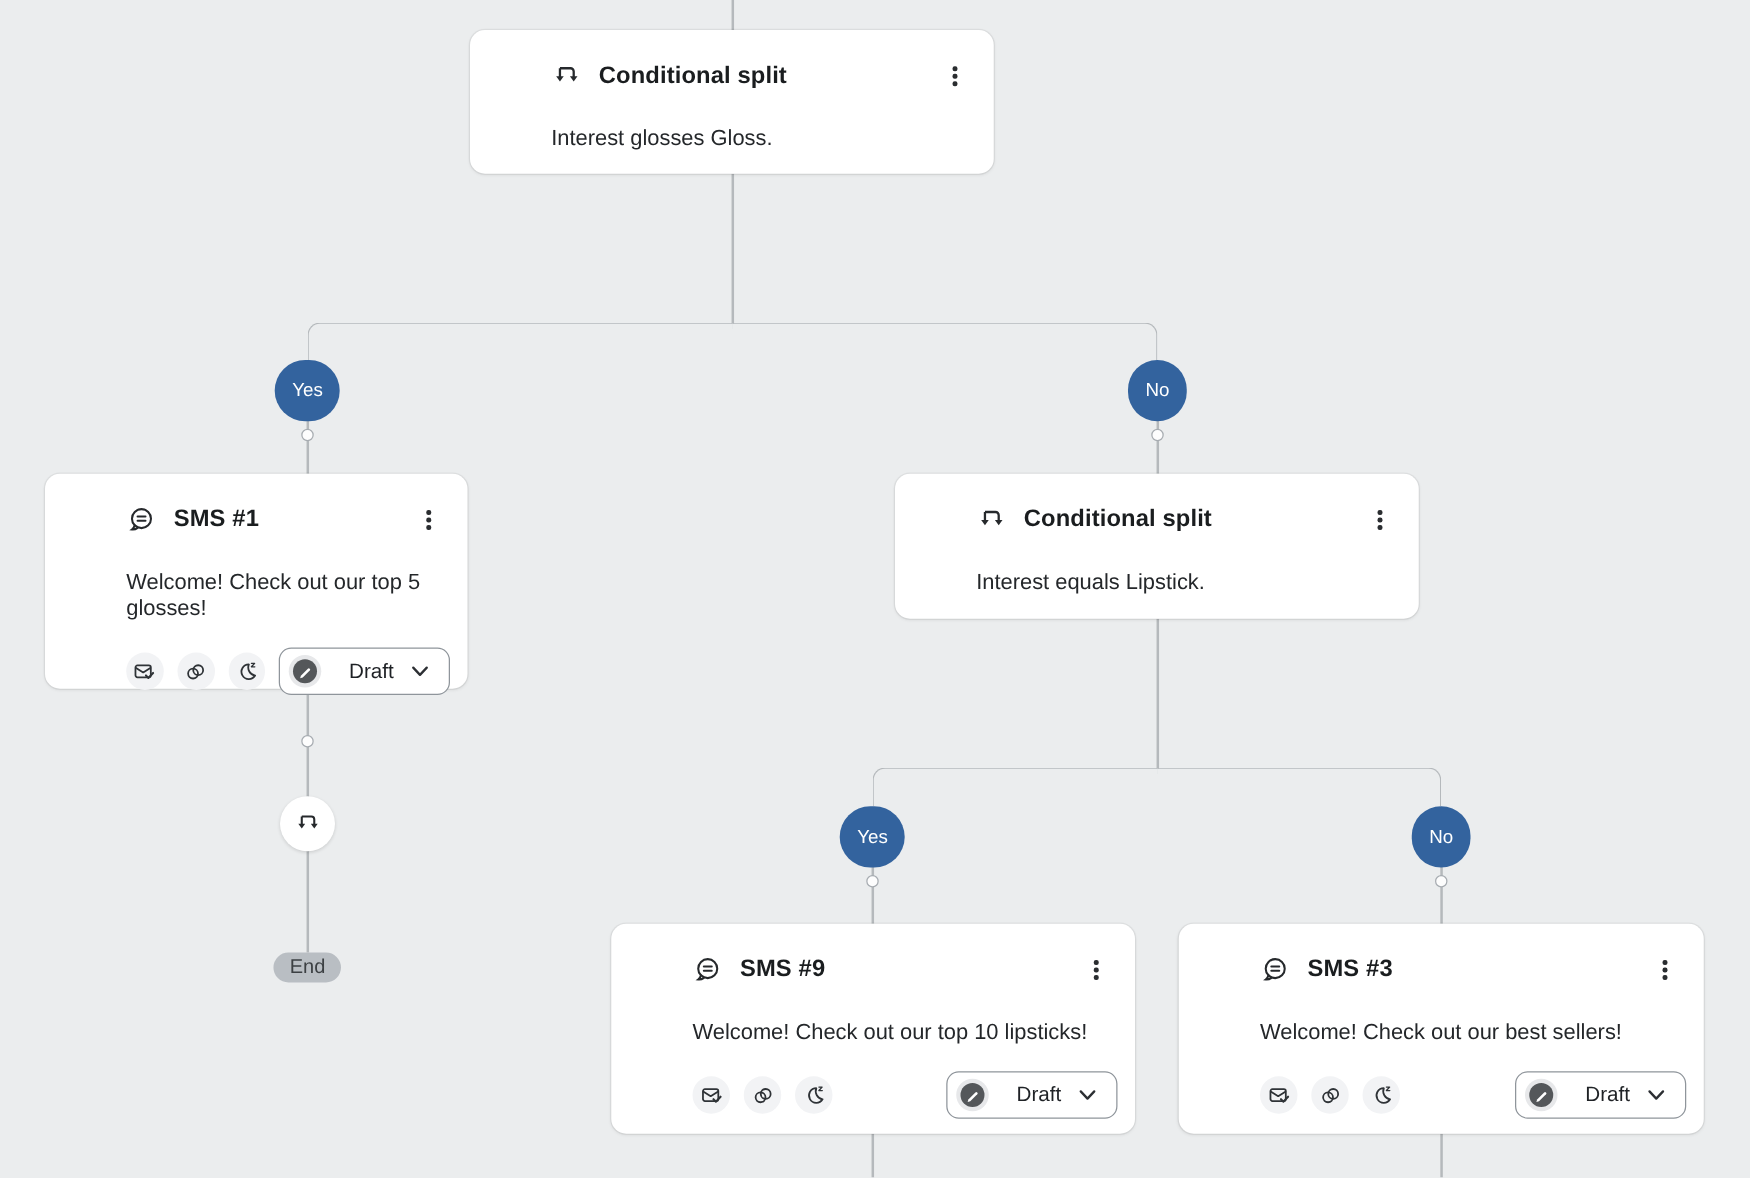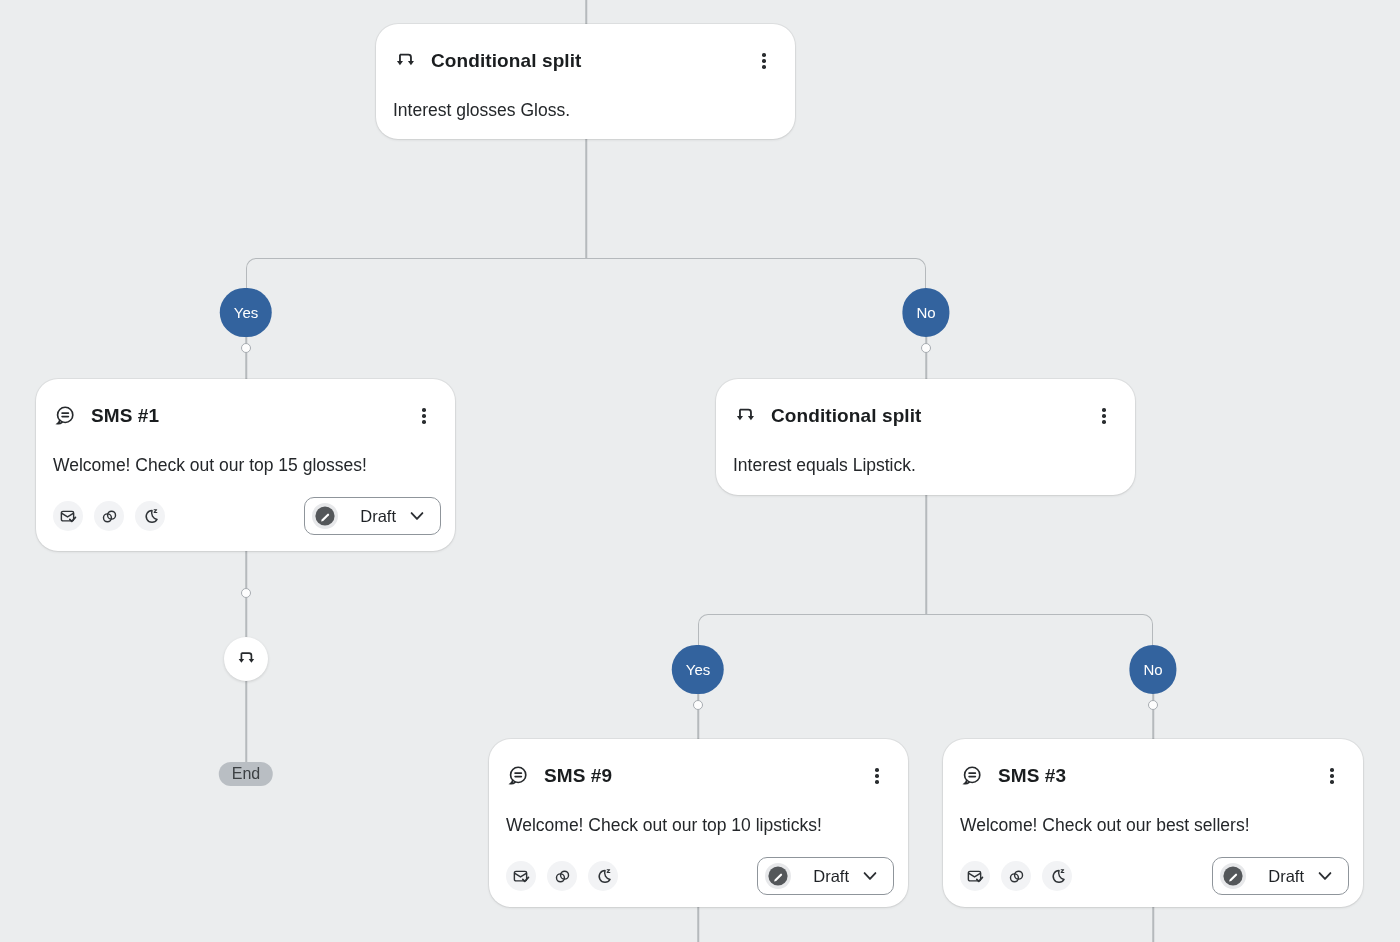--- a/index.html
+++ b/index.html
@@ -47,23 +47,24 @@
   .pill{
     position:absolute;transform:translateX(-50%);
     border-radius:999px;font-size:15px;line-height:19px;
     padding:15px 14px;white-space:nowrap;
   }
   .pill.blue{background:var(--badge-blue);color:var(--badge-blue-text);}
   .pill.end{background:var(--end-badge-bg);color:var(--end-badge-text);font-size:16px;line-height:20px;padding:2px 13px;}
 
   
   .node-card{
-    position:absolute;background:var(--card-bg);border-radius:22px;
+    position:absolute;background:var(--card-bg);border-radius:12px;
     box-shadow:0 0 0 1px rgba(0,0,0,.05),0 1px 3px rgba(0,0,0,.09);
     cursor:pointer;
+    padding-left:48px;
   }
   .card-head{display:flex;align-items:center;gap:15px;padding:24px 18px 0 18px;color:var(--icon-color);}
   .card-title{font-size:19px;font-weight:700;color:var(--title-text);letter-spacing:.1px;}
   .kebab{
     margin-left:auto;width:26px;height:26px;border:none;background:transparent;cursor:pointer;
     display:flex;flex-direction:column;align-items:center;justify-content:center;gap:2.5px;
   }
   .kebab span{width:3.5px;height:3.5px;border-radius:50%;background:#2a2d30;display:block;}
   .card-body{padding:26px 18px 0 17px;font-size:17.5px;color:var(--body-text);}
   .card-foot{display:flex;align-items:center;gap:11px;padding:21px 14px 0 17px;}
@@ -186,33 +187,33 @@
       <span class="card-title">Conditional split</span>
       <button class="kebab">
           <span></span>
           <span></span>
           <span></span>
         </button>
     </div>
     <div class="card-body">Interest glosses Gloss.</div>
   </div>
 
-  <div class="node-card" style="left:36px;top:379px;width:419px;height:172px">
+  <div class="node-card" style="left:36px;top:379px;width:338px;height:172px">
     <div class="card-head">
       <svg class="ic22">
           <use href="#i-sms"></use>
         </svg>
       <span class="card-title">SMS #1</span>
       <button class="kebab">
           <span></span>
           <span></span>
           <span></span>
         </button>
     </div>
-    <div class="card-body">Welcome! Check out our top 15 glosses!</div>
+    <div class="card-body">Welcome! Check out our top 5 glosses!</div>
     <div class="card-foot">
       <span class="foot-ic">
           <svg class="ic19">
             <use href="#i-mailcheck"></use>
           </svg>
         </span>
       <span class="foot-ic">
           <svg class="ic19">
             <use href="#i-link"></use>
           </svg>

